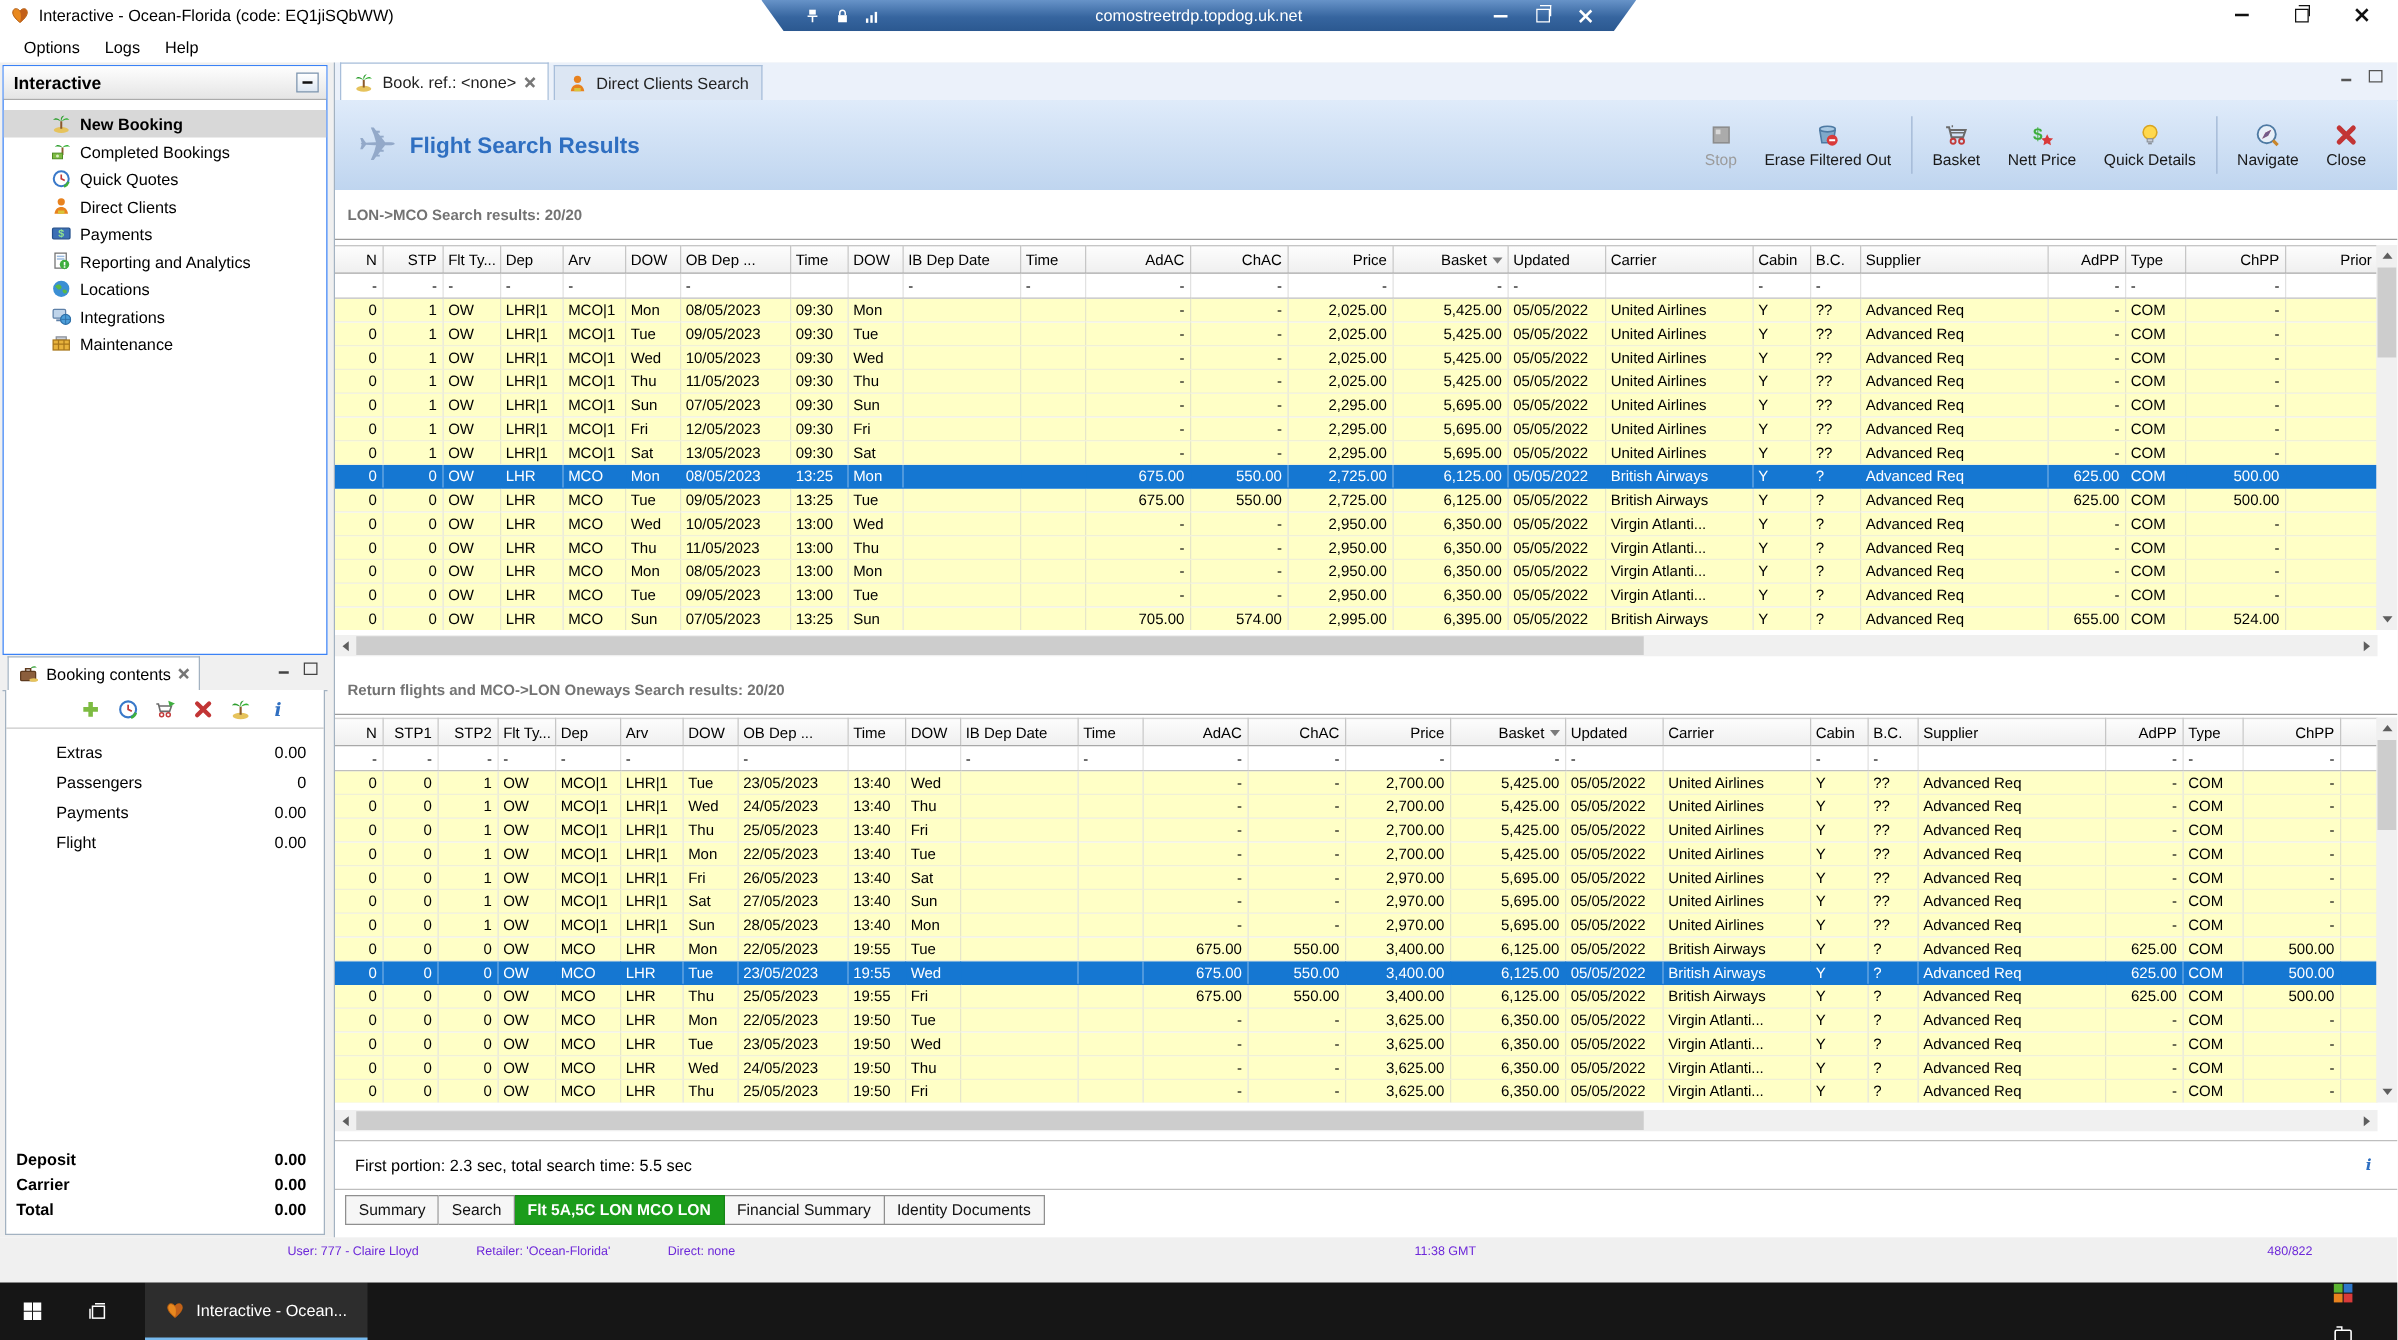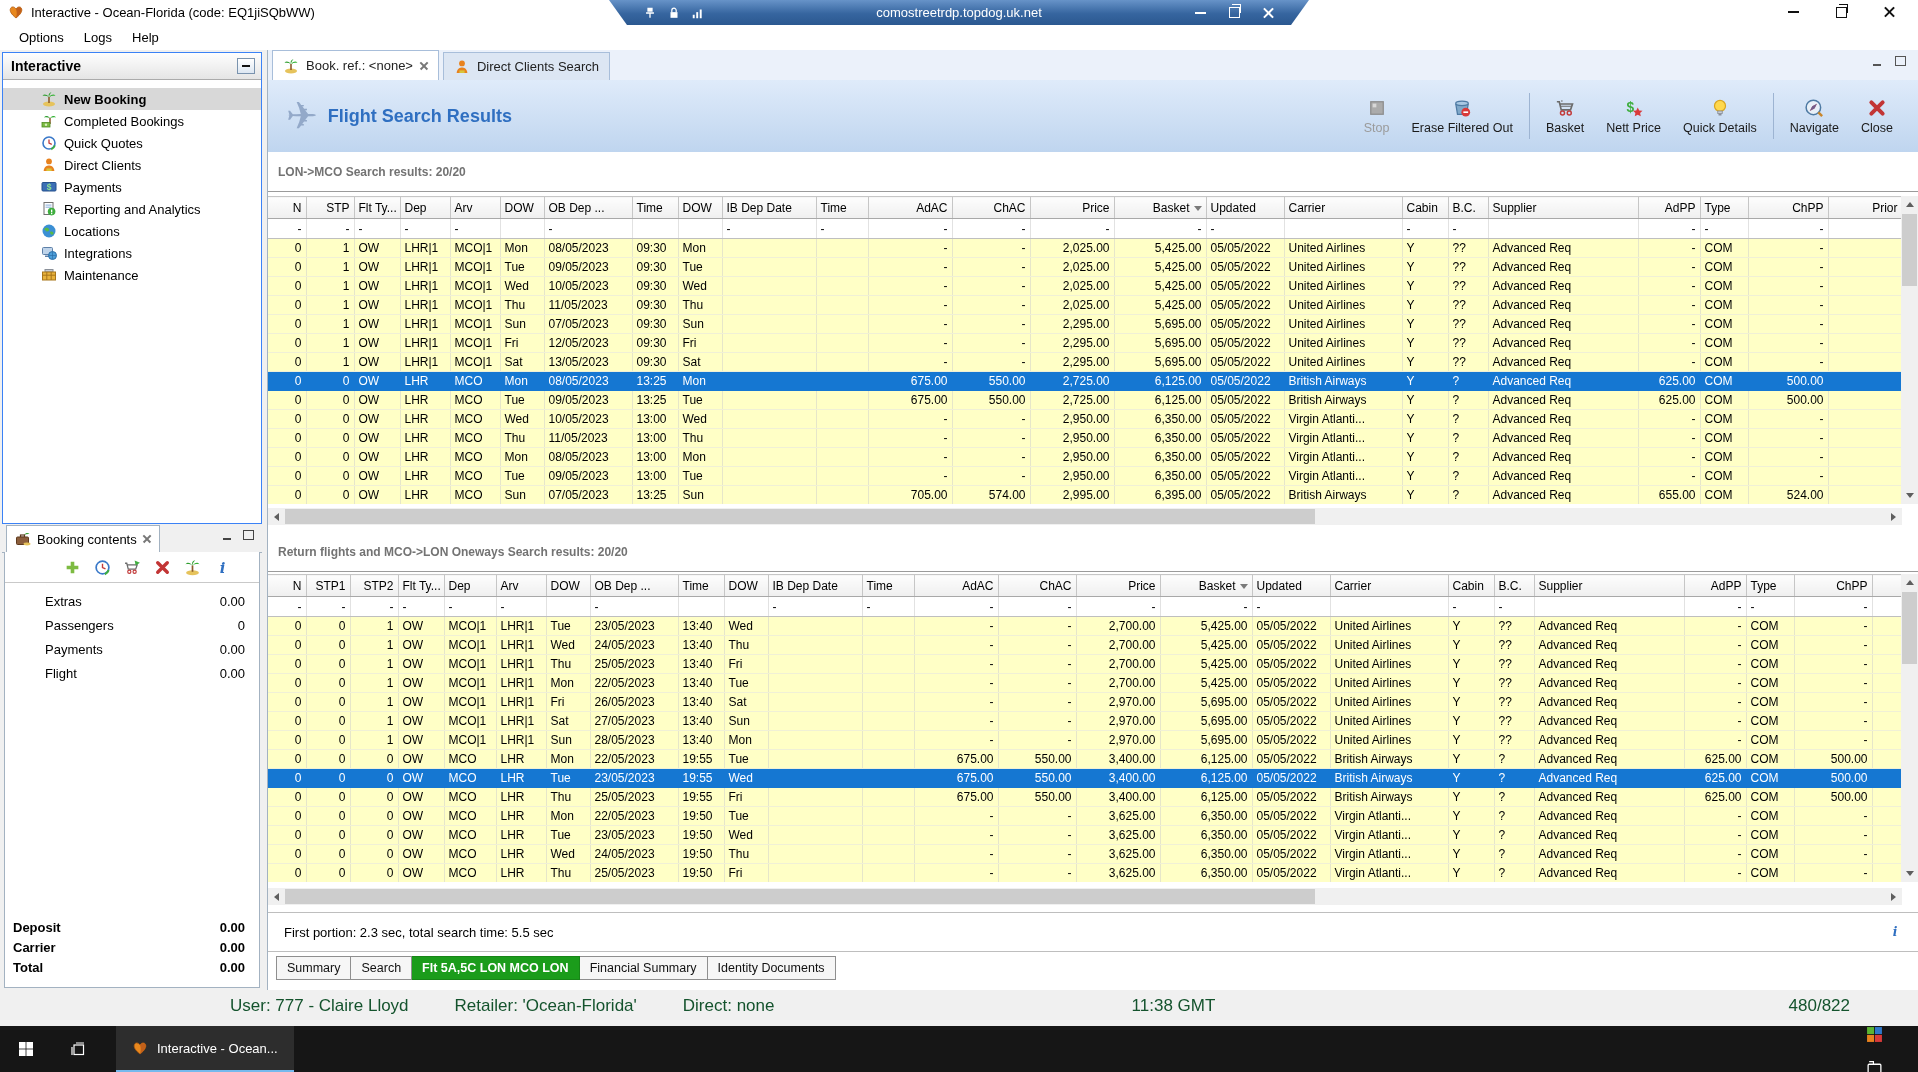--- a/index.html
+++ b/index.html
@@ -131,21 +131,21 @@
     border-bottom:1px solid #BEBEBE;display:flex;align-items:center;font-size:13px;padding:0 16px;box-sizing:border-box;}
   .search-status .ic{margin-left:auto;}
 
   .bottom-tabs{position:absolute;left:0;right:0;top:906px;height:30px;display:flex;align-items:flex-start;
     gap:0;padding-left:8px;background:#fff;}
   .btab{border:1px solid #8F8F8F;border-left-width:0;background:#F6F6F6;font-size:12.5px;padding:4px 10px;color:#111;}
   .btab:first-child{border-left-width:1px;}
   .btab.active{background:#1B9C1B;color:#fff;border-color:#178517;font-weight:bold;}
 
   
-  .statusbar{position:absolute;left:0;top:990px;right:0;height:36px;background:#F0F0F0;font-size:17px;color:#14532d;}
+  .statusbar{position:absolute;left:0;top:990px;right:0;height:36px;background:#F0F0F0;font-size:10px;color:#6d28d9;}
   .sb-left{position:absolute;left:230px;top:6px;display:flex;gap:46px;}
   .sb-center{position:absolute;left:59%;top:6px;}
   .sb-right{position:absolute;right:68px;top:6px;}
 
   
   .taskbar{position:absolute;left:0;top:1026px;right:0;height:46px;background:#161616;display:flex;align-items:stretch;color:#fff;}
   .tb-btn{width:52px;display:flex;align-items:center;justify-content:center;}
   .tb-app{display:flex;align-items:center;gap:9px;padding:0 16px;background:rgba(255,255,255,0.10);
     font-size:13px;margin-left:12px;border-bottom:2px solid #76B9ED;box-sizing:border-box;}
   .tb-tray{margin-left:auto;display:flex;align-items:center;gap:17px;padding-right:12px;flex-direction:column;}

